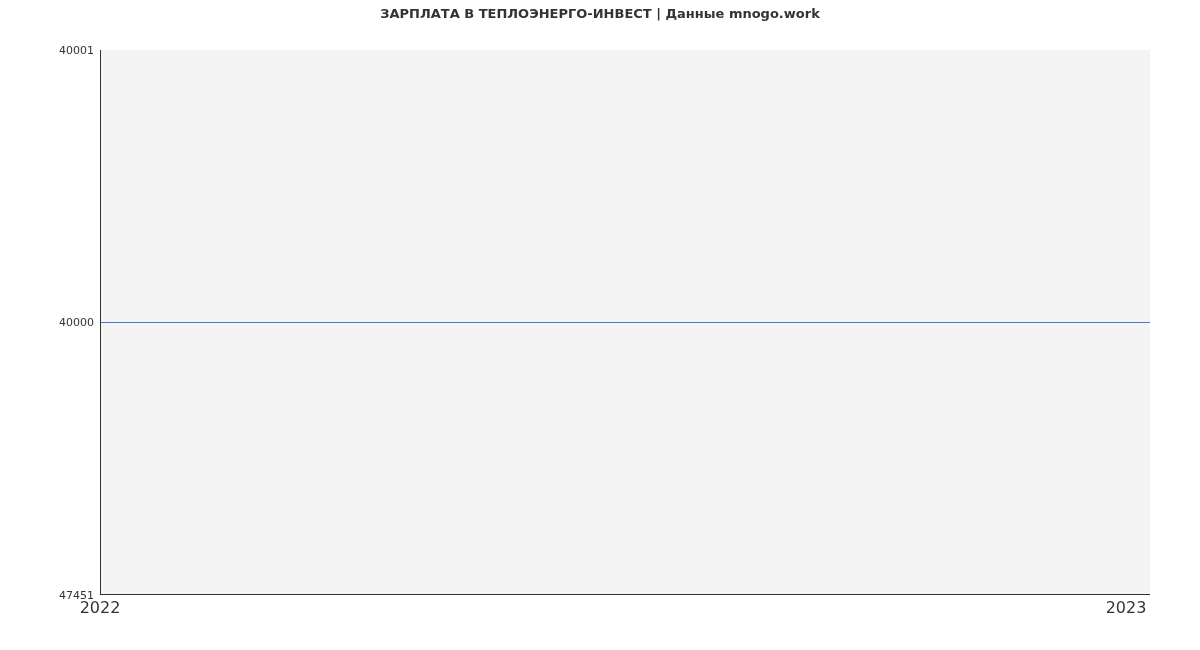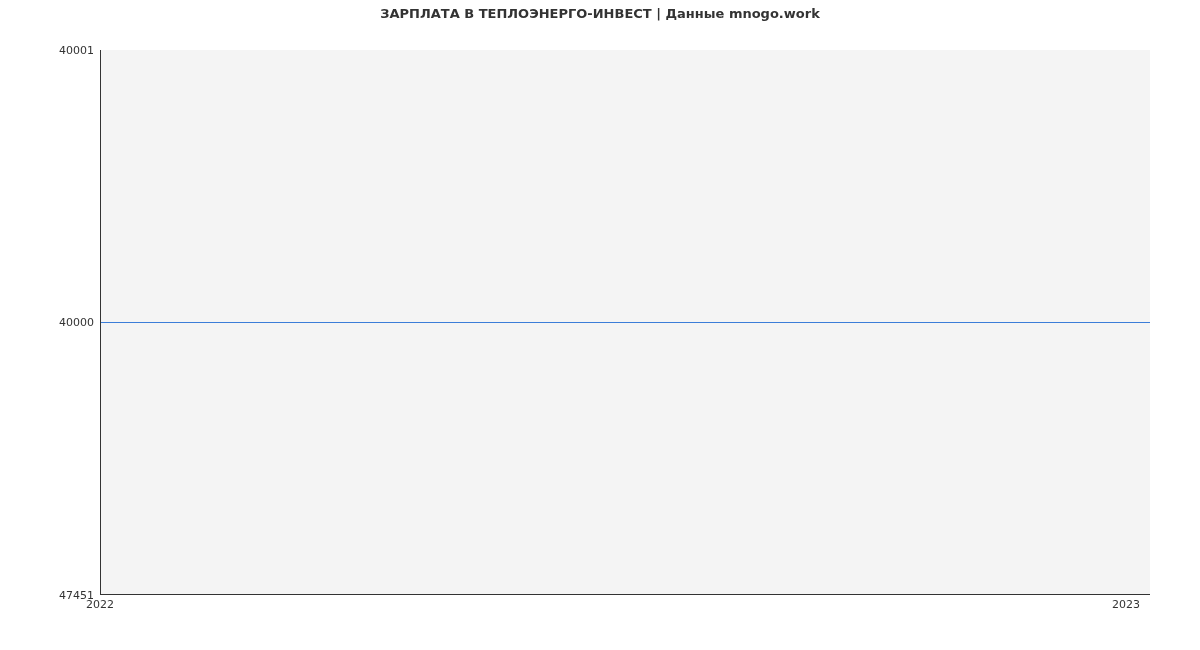--- a/index.html
+++ b/index.html
@@ -51,21 +51,21 @@
     right: 1106px; 
     font-size: 11px;
     color: #333333;
     transform: translateY(-50%);
     white-space: nowrap;
   }
   
   .xtick {
     position: absolute;
     top: 598px;
-    font-size: 11px;
+    font-size: 16px;
     color: #333333;
     transform: translateX(-50%);
     white-space: nowrap;
   }
 </style>
 </head>
 <body>
 
 <div class="chart-wrap">
 

